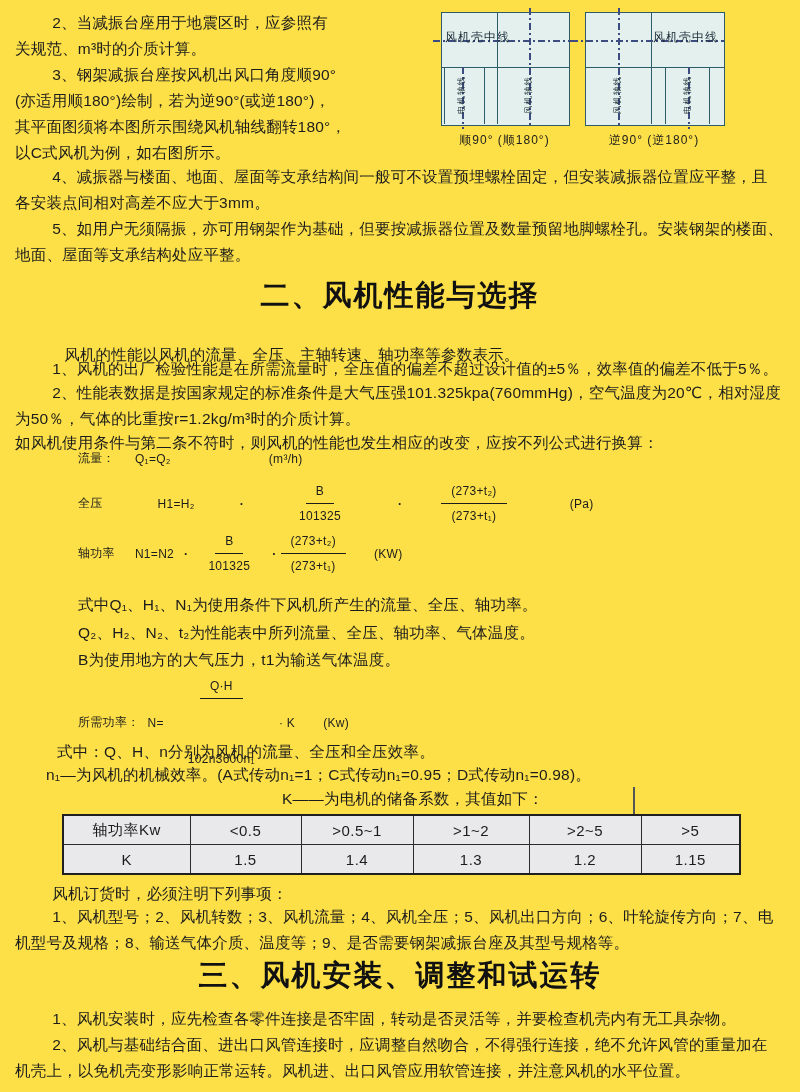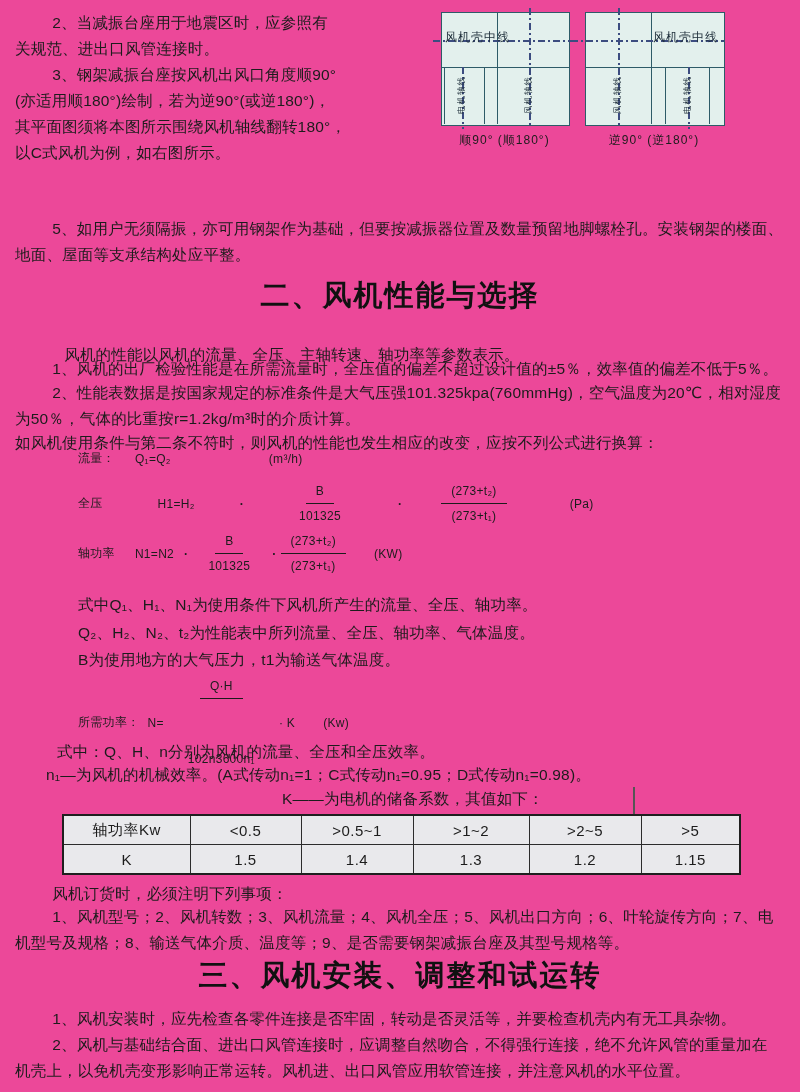--- a/index.html
+++ b/index.html
@@ -1,16 +1,16 @@
 <!DOCTYPE html>
 <html><head>
 <meta charset="utf-8">
 <style>
   html,body{margin:0;padding:0;background:#e8e8e8;}
-  .page{position:relative;width:800px;height:1092px;background:#ec4899;
+  .page{position:relative;width:800px;height:1092px;background:#fde047;
         font-family:"Liberation Sans","DejaVu Sans",sans-serif;color:#1c1c1c;overflow:hidden;}
   .abs{position:absolute;}
   .tline{font-size:15.5px;line-height:26px;letter-spacing:0.2px;white-space:nowrap;}
   .ind{text-indent:2.4em;}
   .heading{position:absolute;left:0;width:800px;text-align:center;
            font-size:29px;font-weight:900;letter-spacing:2px;color:#111;}
   
   .formula{position:absolute;display:flex;align-items:center;font-size:12px;letter-spacing:0.3px;}
   .f-label{margin-right:20px;}
   .f-dot{margin:0 10px;font-weight:bold;}
@@ -40,21 +40,21 @@
              font-size:15px;padding:0;letter-spacing:0.5px;}
   .artifact{position:absolute;left:633px;top:787px;width:2px;height:27px;background:#555;}
 </style>
 </head>
 <body>
 
 <div class="page">
 
   <div class="abs" style="left:15px;top:10px;width:430px;">
     <div class="tline ind">2、当减振台座用于地震区时，应参照有</div>
-    <div class="tline">关规范、进出口风管连接时。</div>
+    <div class="tline">关规范、m³时的介质计算。</div>
     <div class="tline ind">3、钢架减振台座按风机出风口角度顺90°</div>
     <div class="tline">(亦适用顺180°)绘制，若为逆90°(或逆180°)，</div>
     <div class="tline">其平面图须将本图所示围绕风机轴线翻转180°，</div>
     <div class="tline">以C式风机为例，如右图所示。</div>
   </div>
 
   <div class="figwrap">
 
     <div>
       <div class="figbox" style="left:4px;top:2px;width:127px;height:112px;"></div>
@@ -78,20 +78,24 @@
       <div class="hdd" style="left:134px;top:30px;width:153px;"></div>
       <div class="vdd" style="left:181px;top:-2px;height:120px;"></div>
       <div class="vdd" style="left:251px;top:57px;height:62px;"></div>
       <div class="shlabel" style="left:216px;top:19px;">风机壳中线</div>
       <div class="axlabel" style="left:141px;top:79px;">风机轴线</div>
       <div class="axlabel" style="left:211px;top:79px;">电机轴线</div>
       <div class="figcap" style="left:148px;width:138px;">逆90° (逆180°)</div>
     </div>
   </div>
 
+  <div class="abs" style="left:15px;top:164px;width:778px;">
+    <div class="tline ind">4、减振器与楼面、地面、屋面等支承结构间一般可不设置预埋螺栓固定，但安装减振器位置应平整，且</div>
+    <div class="tline">各安装点间相对高差不应大于3mm。</div>
+  </div>
   <div class="abs" style="left:15px;top:216px;width:778px;">
     <div class="tline ind">5、如用户无须隔振，亦可用钢架作为基础，但要按减振器位置及数量预留地脚螺栓孔。安装钢架的楼面、</div>
     <div class="tline">地面、屋面等支承结构处应平整。</div>
   </div>
 
   <div class="heading" style="top:276px;">二、风机性能与选择</div>
 
   <div class="abs tline ind" style="left:27px;top:332px;width:778px;margin-top:10px;">风机的性能以风机的流量、全压、主轴转速、轴功率等参数表示。</div>
   <div class="abs tline ind" style="left:15px;top:356px;width:782px;">1、风机的出厂检验性能是在所需流量时，全压值的偏差不超过设计值的±5％，效率值的偏差不低于5％。</div>
   <div class="abs" style="left:15px;top:380px;width:782px;">

